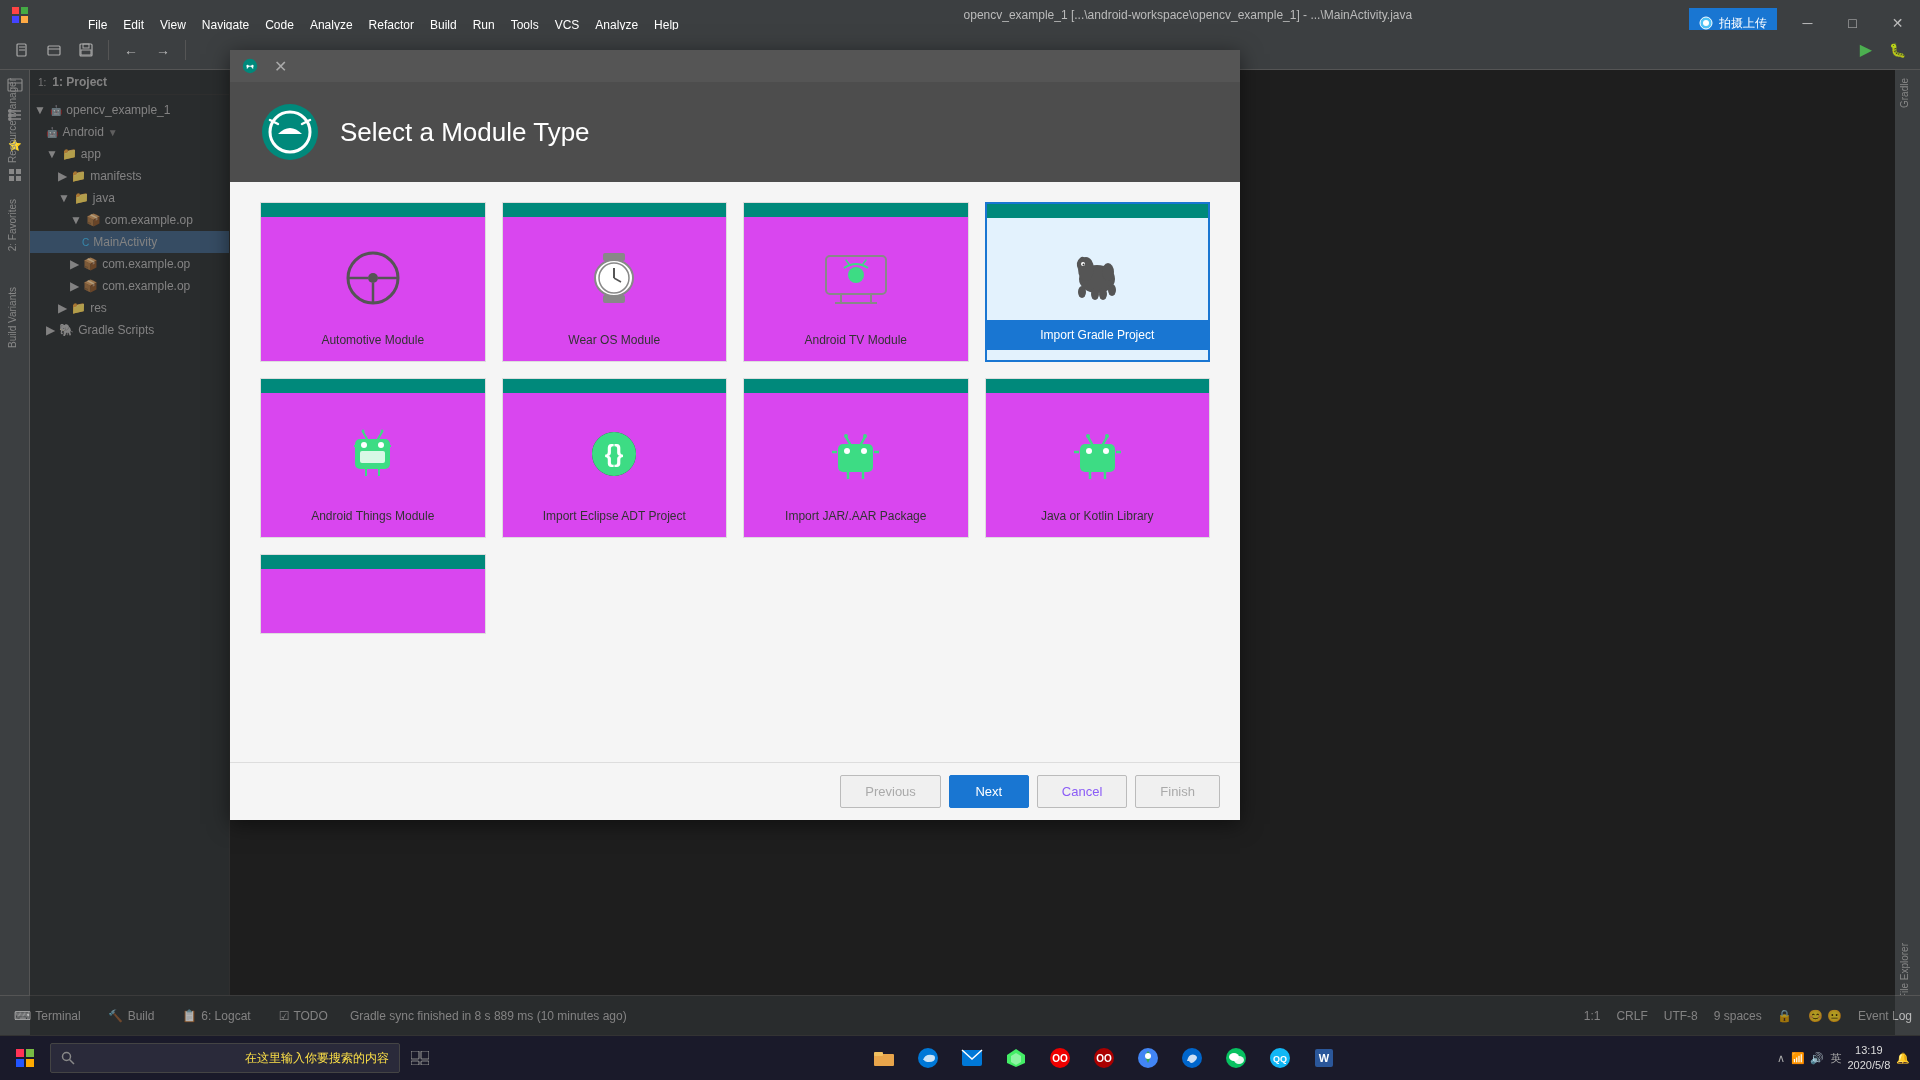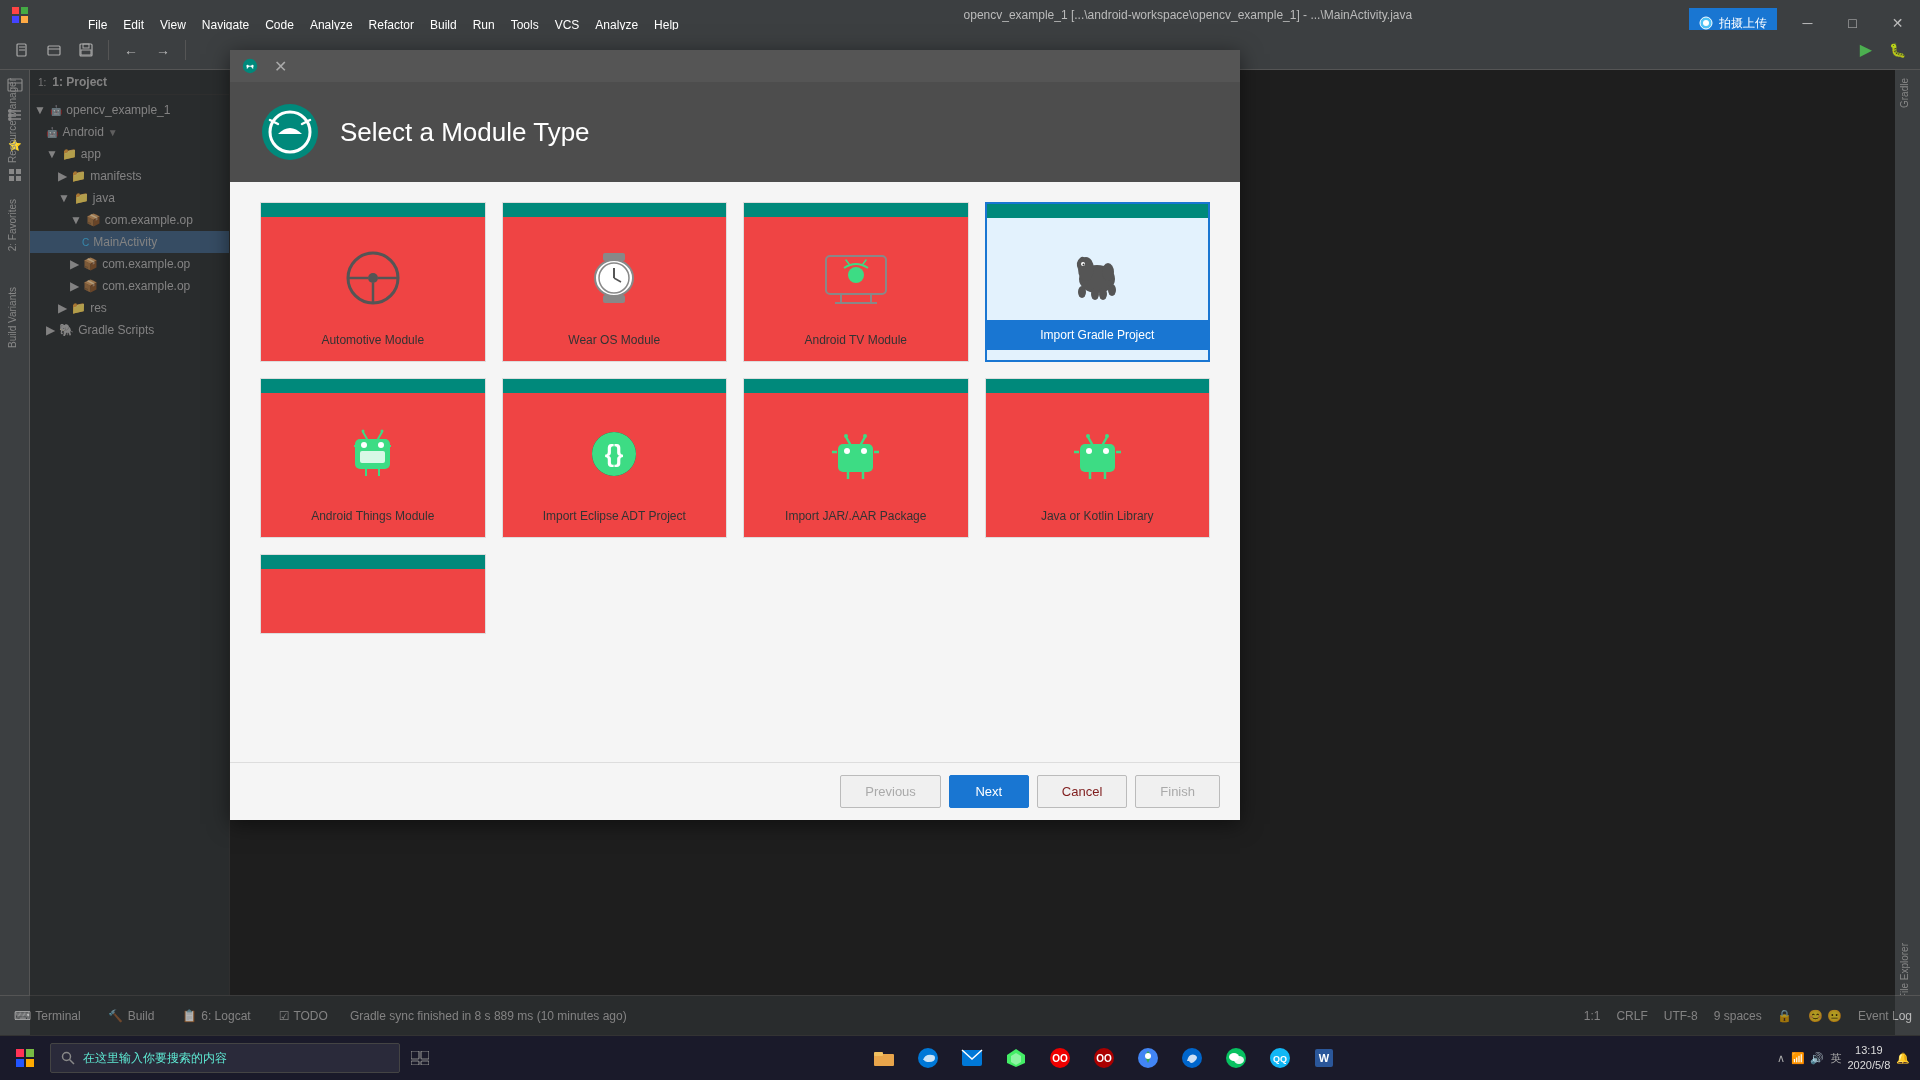--- a/index.html
+++ b/index.html
@@ -294,21 +294,21 @@
 
     
     .module-grid {
       display: grid;
       grid-template-columns: repeat(4, 1fr);
       gap: 16px;
       padding: 0 10px;
     }
 
     .module-card {
-      background: #ef4444;
+      background: #d946ef;
       border: 1px solid #ddd;
       cursor: pointer;
       display: flex;
       flex-direction: column;
       align-items: center;
       padding-bottom: 10px;
       min-height: 160px;
     }
     .module-card.selected {
       border: 2px solid #1976d2;
@@ -353,21 +353,21 @@
       padding: 12px 20px;
       display: flex;
       justify-content: flex-end;
       gap: 8px;
     }
     .footer-btn {
       padding: 8px 24px;
       font-size: 13px;
       border: 1px solid #bbb;
       background: #f0f0f0;
-      color: #7f1d1d;
+      color: #8b5cf6;
       cursor: pointer;
       border-radius: 2px;
       min-width: 80px;
     }
     .footer-btn.primary {
       background: #1976d2;
       color: #fff;
       border-color: #1976d2;
     }
     .footer-btn.disabled {
@@ -399,22 +399,23 @@
     .taskbar-search {
       flex: 0 0 350px;
       height: 30px;
       background: #2a2a3a;
       border: 1px solid #444;
       border-radius: 2px;
       display: flex;
       align-items: center;
       padding: 0 10px;
       gap: 8px;
-      color: #5eead4;
+      color: #fde047;
       font-size: 12px;
+      justify-content: space-between;
     }
     .taskbar-apps {
       flex: 1;
       display: flex;
       align-items: center;
       justify-content: center;
       gap: 4px;
     }
     .taskbar-app {
       width: 40px;

